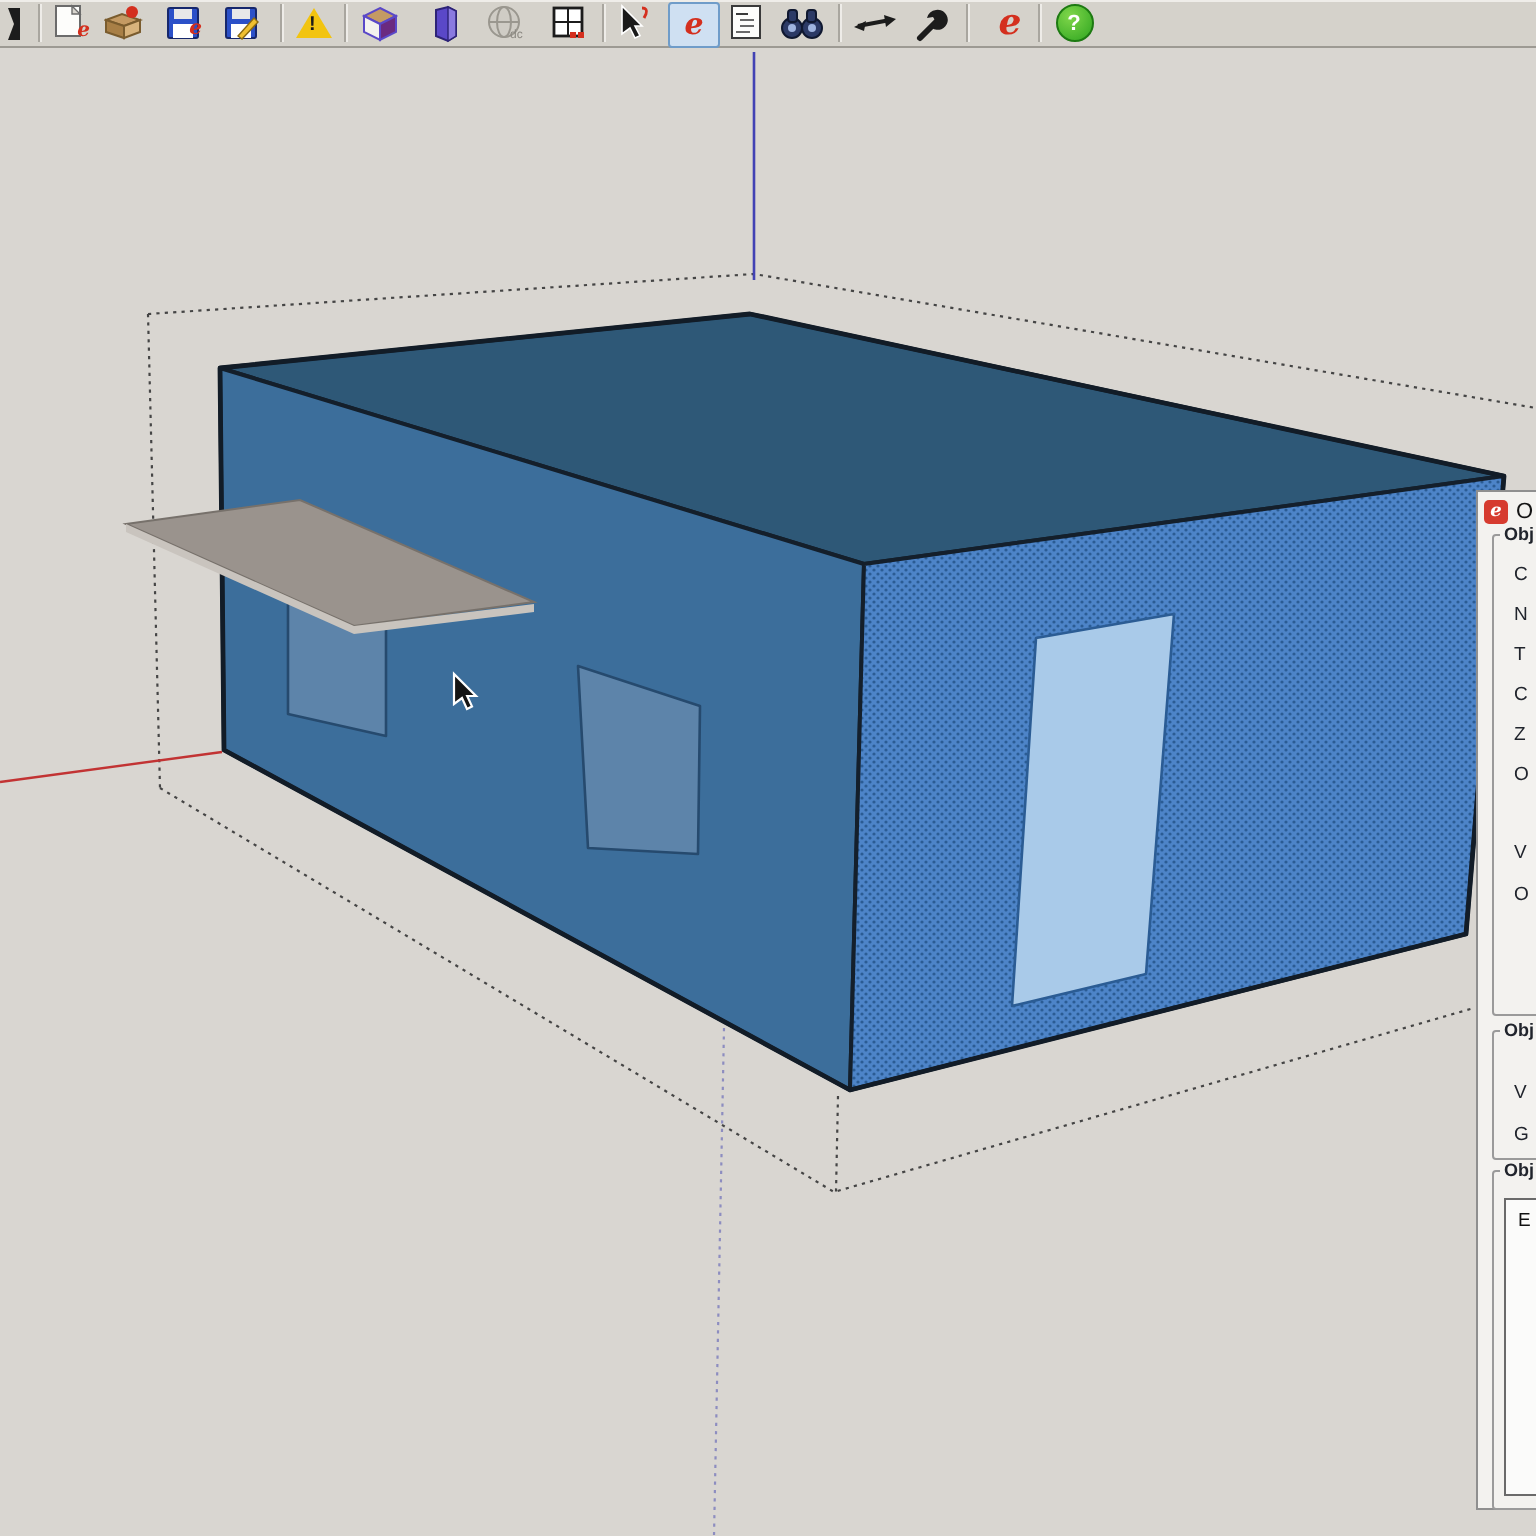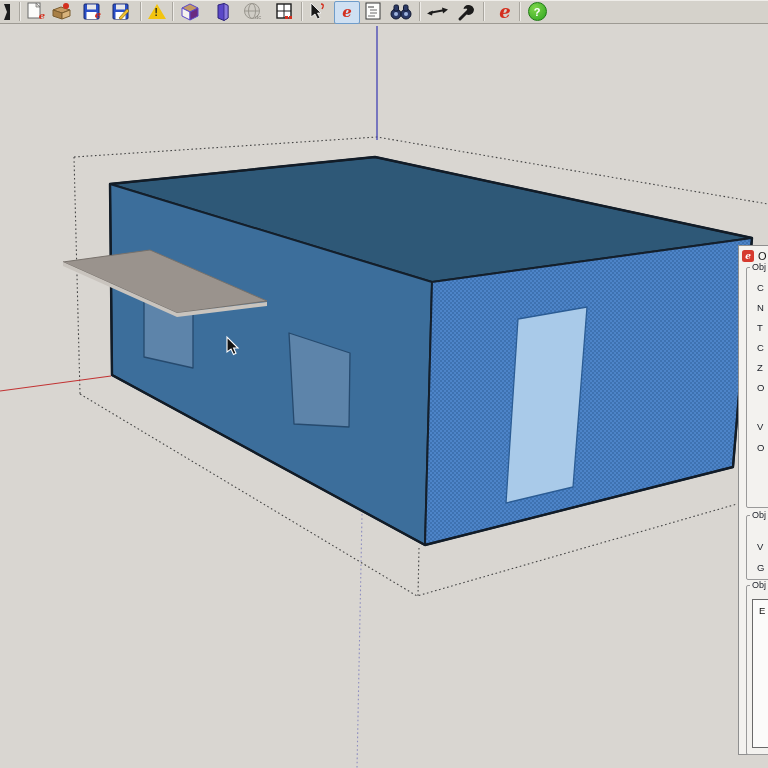--- a/index.html
+++ b/index.html
@@ -53,21 +53,21 @@
     width:12px;height:12px;background:#d63b2f;border-radius:2.5px;
     display:flex;align-items:center;justify-content:center;flex:0 0 auto;
     color:#fff;font-size:9px;font-weight:bold;font-style:italic;font-family:"DejaVu Serif",serif;
   }
   .panel-title .ttl{font-size:11px;color:#141414;}
   .group{
     position:absolute;left:7px;right:-4px;border:1px solid #9a9a9a;border-radius:2px;
   }
   .group-label{
     position:absolute;top:-6px;left:3px;background:#f3f2ef;padding:0 2px;
-    font-size:9px;font-weight:normal;color:#20242c;white-space:nowrap;
+    font-size:9px;font-weight:bold;color:#20242c;white-space:nowrap;
   }
   .fld{position:absolute;left:18px;font-size:9.5px;color:#20242c;}
   .g3-list{
     position:absolute;left:13px;right:-4px;top:353px;height:147px;
     background:#fbfbfa;border:1px solid #6a6a6a;
   }
   .g3-list span{position:absolute;left:6px;top:5px;font-size:9.5px;color:#111;}
 </style>
 </head>
 <body>

